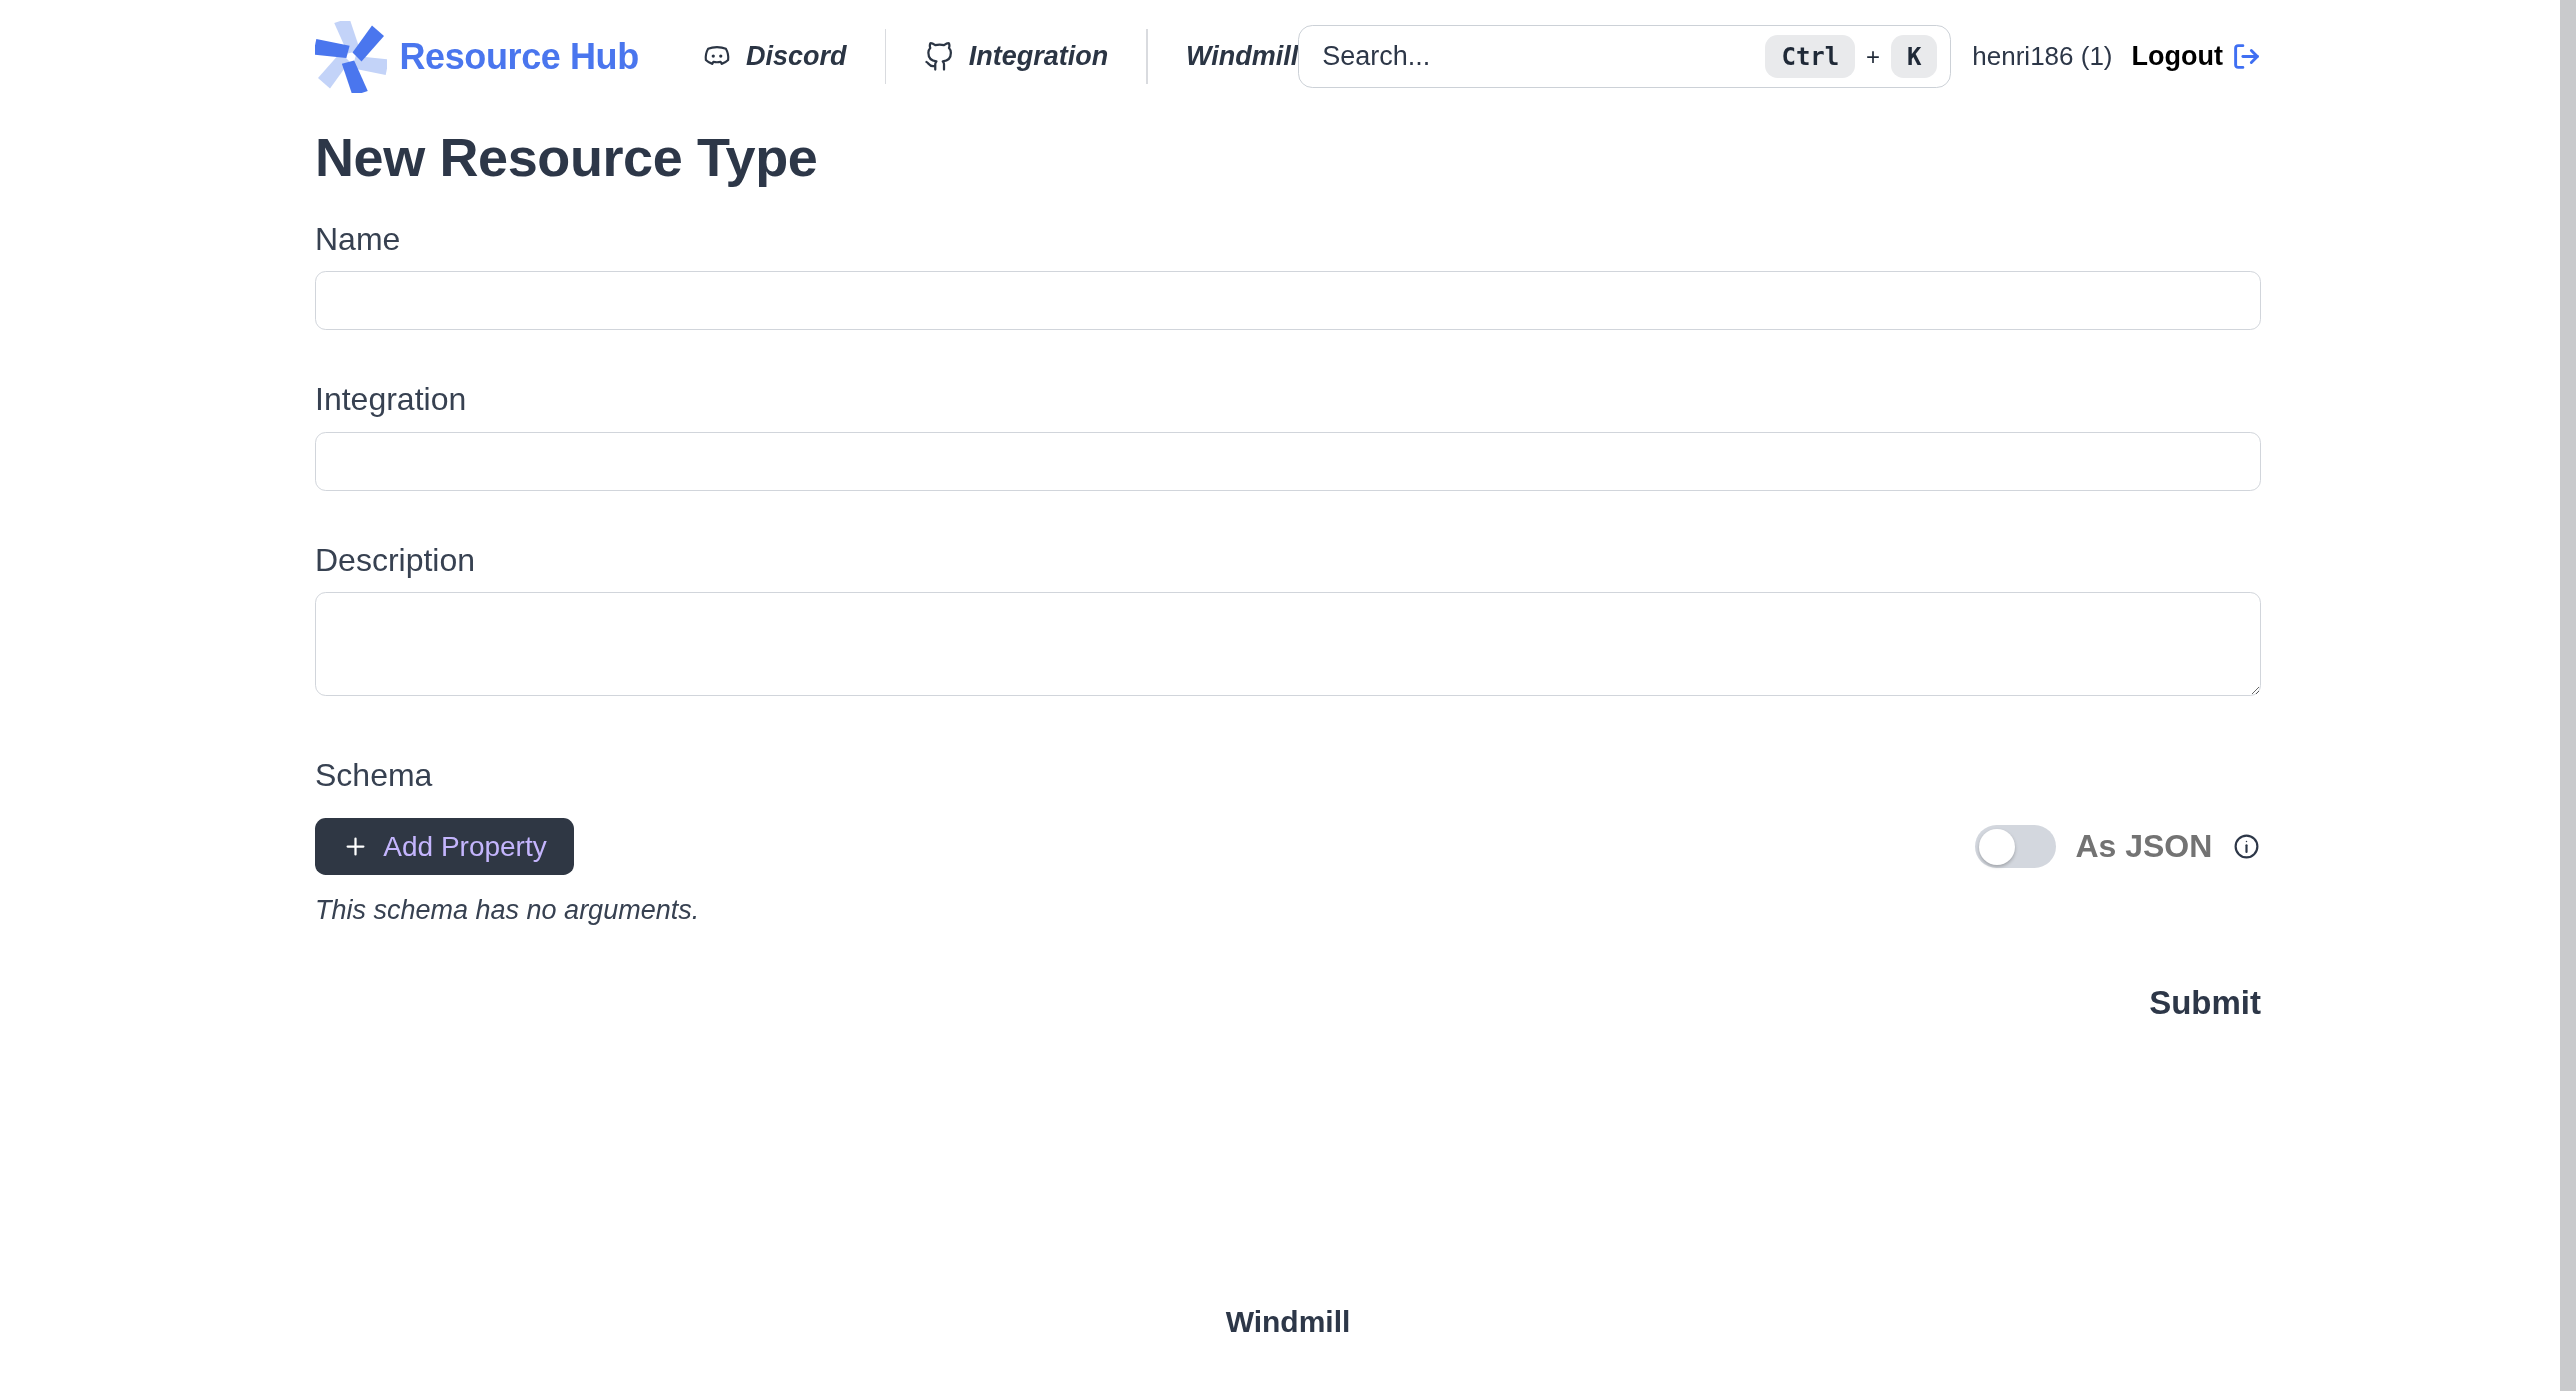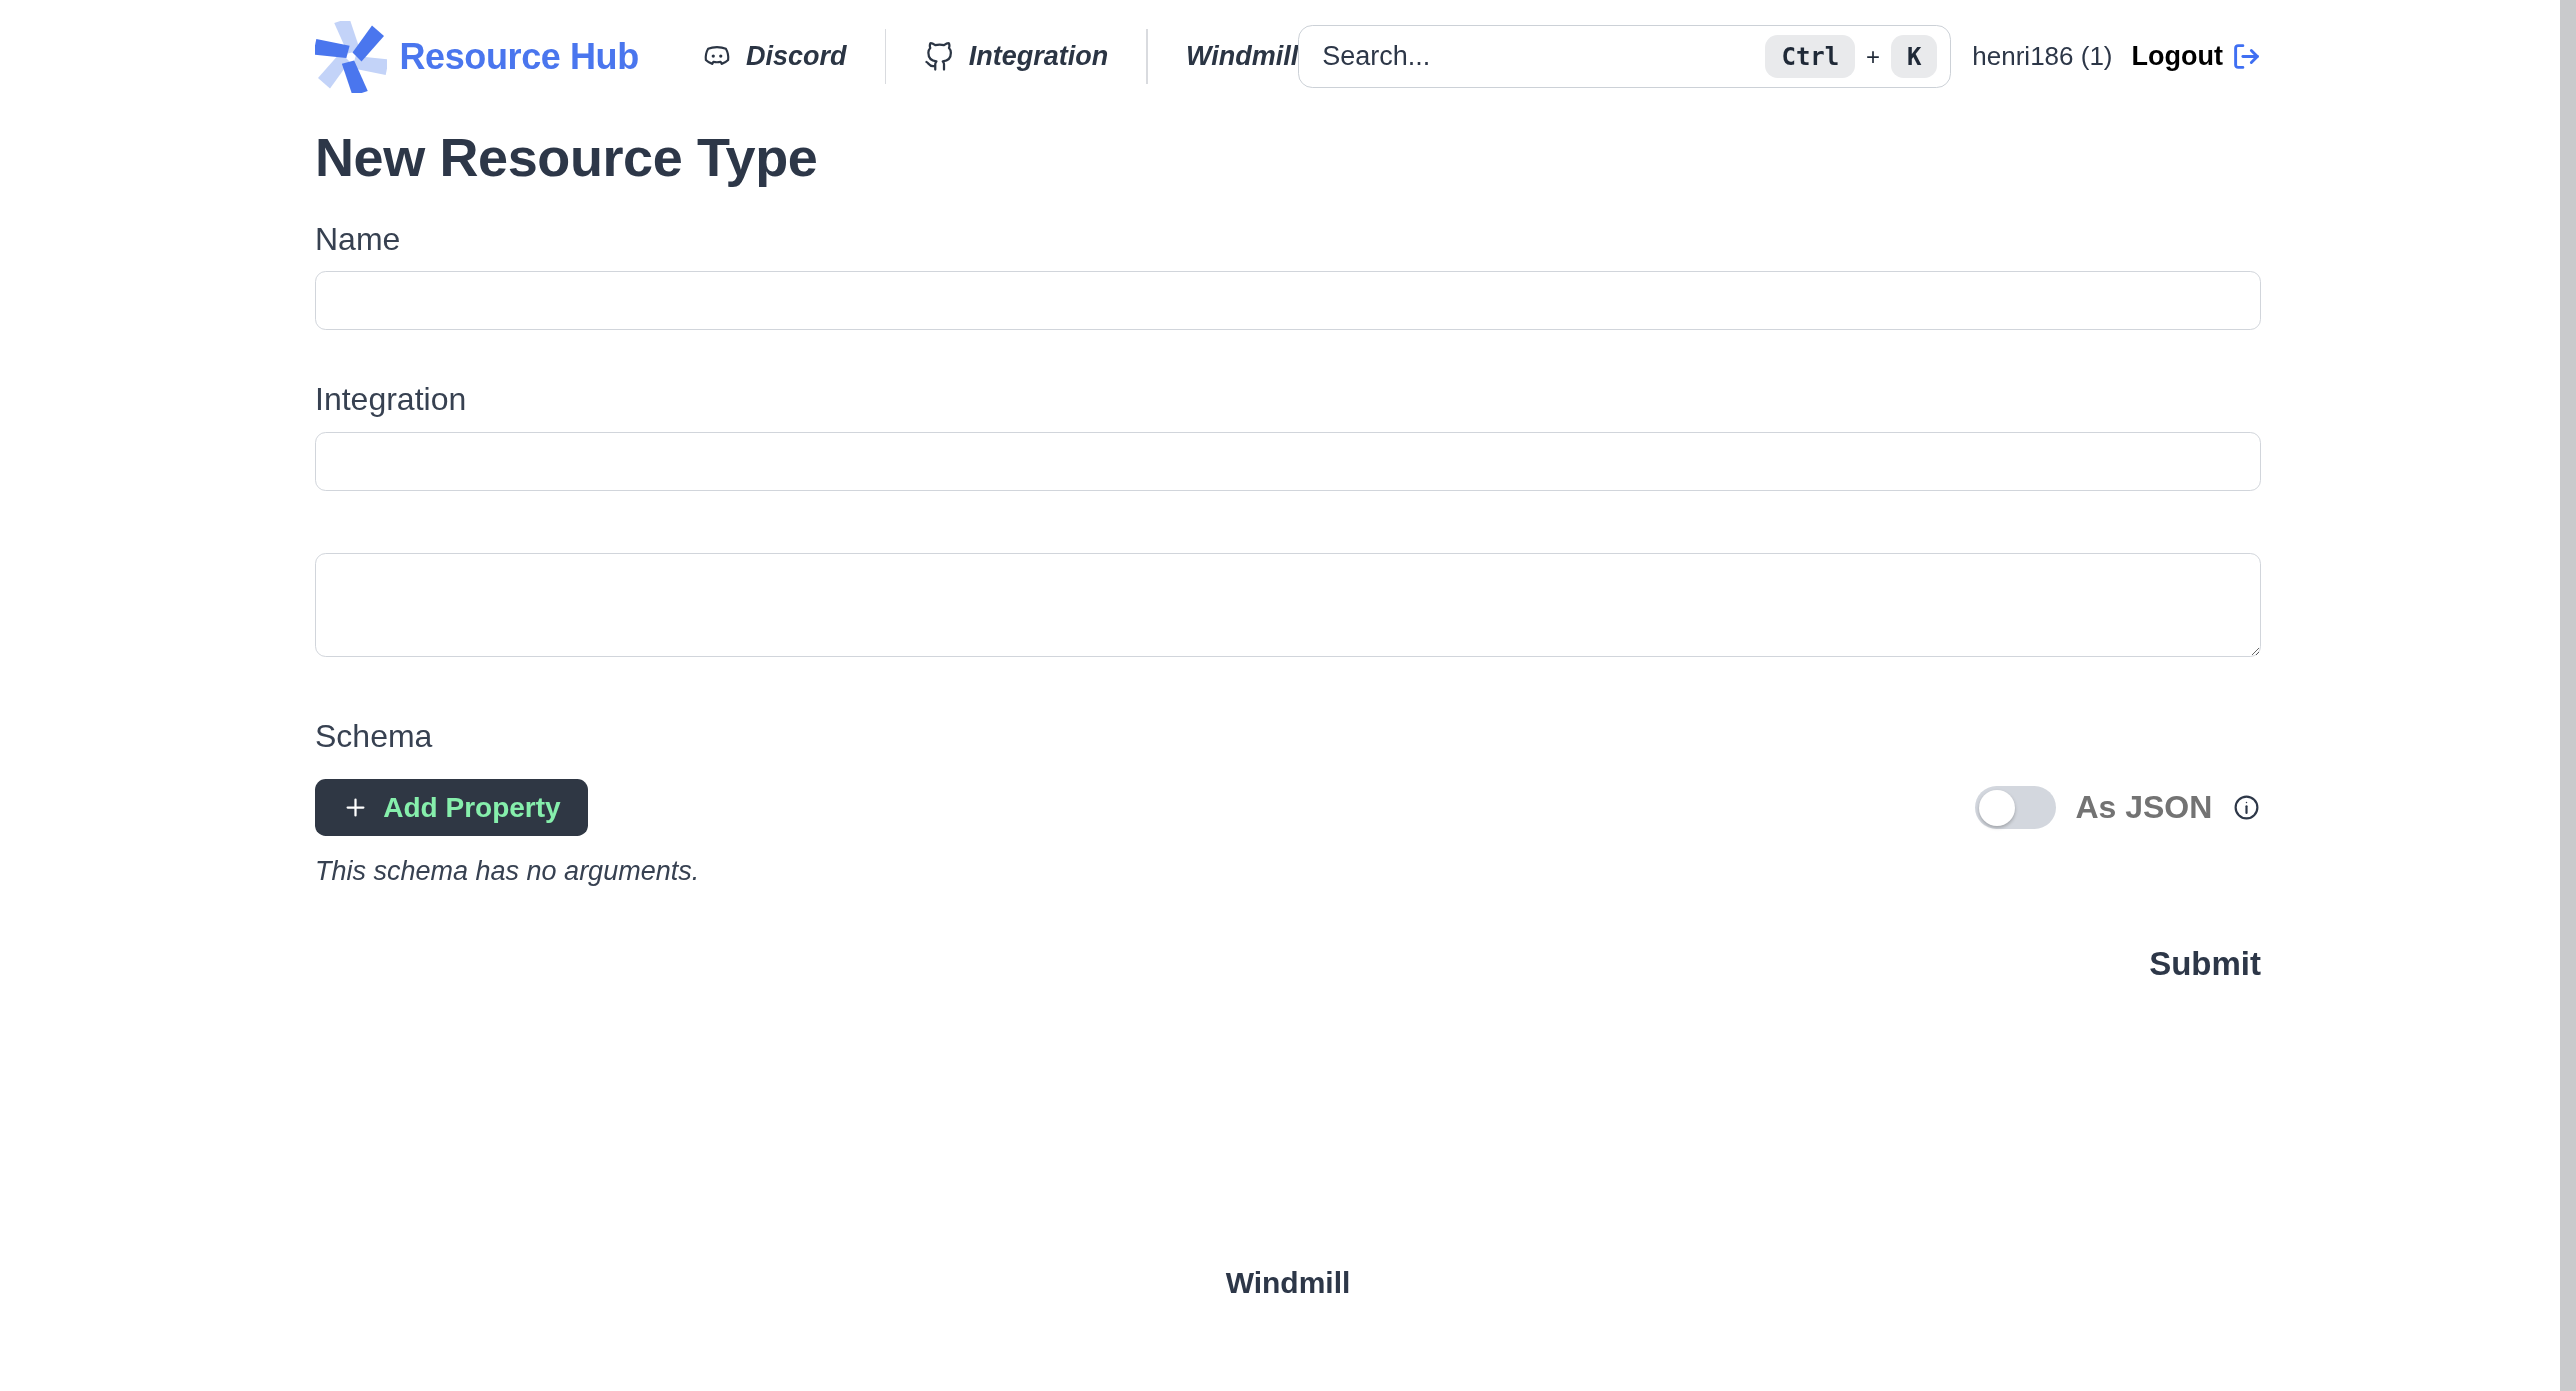--- a/index.html
+++ b/index.html
@@ -57,23 +57,23 @@
     border: 1.8px solid #d1d5db; border-radius: 10.7px; background: #fff;
     font-family: "Liberation Sans", sans-serif; font-size: 29px; color: #2d3748; outline: none;
   }
   .text-input { height: 59px; padding: 0 21.5px; }
   .text-area { height: 104px; padding: 12.5px 21.5px; resize: both; }
 
   .schema-label { margin-top: 57px; font-size: 32px; color: #374151; line-height: 39px; }
   .schema-row { margin-top: 23px; display: flex; align-items: center; justify-content: space-between; }
   .add-property {
     display: flex; align-items: center; gap: 14.3px;
-    background: #2f3744; color: #86efac; border: none; border-radius: 10.7px;
+    background: #2f3744; color: #c4b5fd; border: none; border-radius: 10.7px;
     height: 57px; padding: 0 27px; font-family: "Liberation Sans", sans-serif;
-    font-size: 28px; font-weight: bold; cursor: pointer;
+    font-size: 28px; font-weight: normal; cursor: pointer;
   }
   .asjson { display: flex; align-items: center; gap: 19.7px; }
   .toggle {
     width: 81px; height: 43px; background: #d3d7de; border-radius: 21.5px;
     position: relative; cursor: pointer; flex: none;
   }
   .toggle-knob {
     position: absolute; left: 4.5px; top: 3.6px; width: 36px; height: 36px;
     background: #ffffff; border-radius: 50%; box-shadow: 0 1.8px 3.6px rgba(0,0,0,0.25);
   }
@@ -170,20 +170,21 @@
     <label class="field-label">Name</label>
     <input class="text-input" type="text" style="">
   </div>
 
   <div class="field">
     <label class="field-label">Integration</label>
     <input class="text-input" type="text" style="">
   </div>
 
   <div class="field">
+    <label class="field-label">Description</label>
     <textarea class="text-area" style=""></textarea>
   </div>
 
   <div class="schema-label">Schema</div>
 
   <div class="schema-row">
     <button class="add-property">
       <svg width="27" height="27" viewBox="0 0 24 24" fill="none" stroke="#ffffff" stroke-width="2" stroke-linecap="round">
         <line x1="12" y1="5" x2="12" y2="19"></line>
         <line x1="5" y1="12" x2="19" y2="12"></line>

